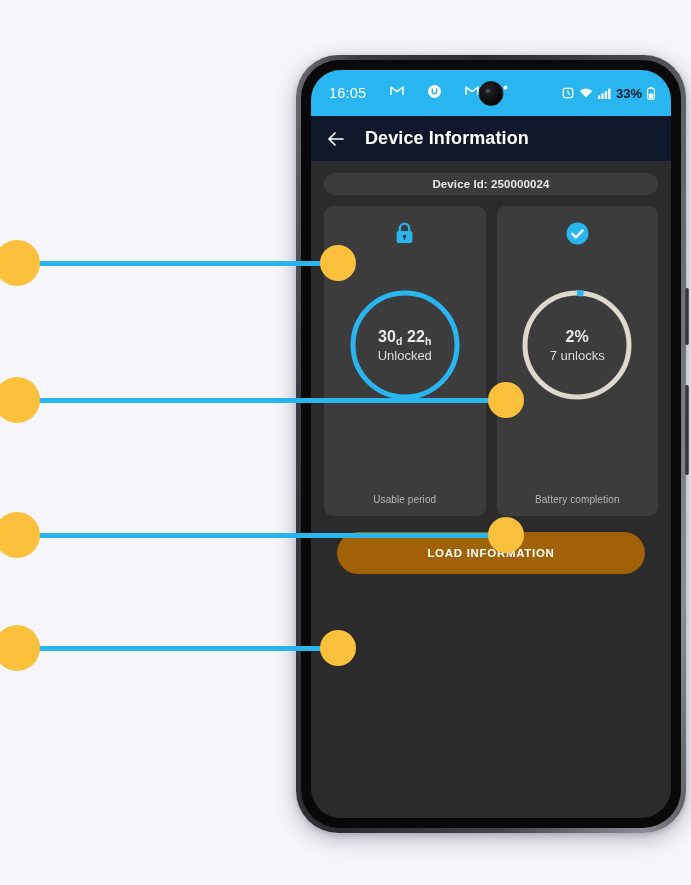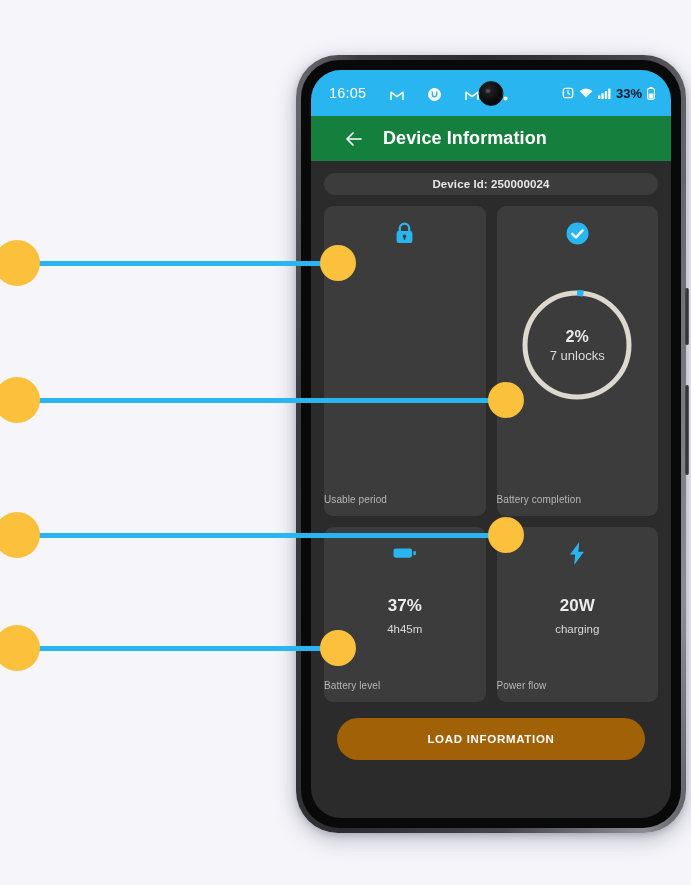--- a/index.html
+++ b/index.html
@@ -32,59 +32,59 @@
     position:absolute;right:-3px;width:4px;border-radius:3px;
     background:linear-gradient(90deg,#4a4a50,#2e2e33 60%,#6a6a72);
     z-index:11;
   }
   
   #statusbar{
     height:46px;background:#29b6f0;position:relative;
     display:flex;align-items:center;justify-content:space-between;
     padding:0 16px 0 18px;box-sizing:border-box;
   }
-  .sb-left{display:flex;align-items:flex-end;gap:24px;}
+  .sb-left{display:flex;align-items:flex-start;gap:24px;}
   .sb-right{display:flex;align-items:center;gap:5px;}
   .sb-time{color:#fff;font-size:14.5px;font-weight:400;letter-spacing:.2px;}
   .sb-pct{color:#0f172a;font-size:13px;font-weight:600;}
   .sb-ico{color:#fff;display:inline-flex;align-items:center;}
   #camera{
     position:absolute;left:50%;top:11px;transform:translateX(-50%);
     width:23px;height:23px;border-radius:50%;
     background:radial-gradient(circle at 38% 35%,#262629 0%,#0c0c0e 55%,#000 100%);
     border:1px solid #1b1b1e;z-index:5;
   }
   #camera::after{
     content:"";position:absolute;left:6px;top:7px;width:5px;height:4px;border-radius:50%;
     background:rgba(120,130,150,.45);
   }
   
   #appbar{
-    height:45px;background:#15803d;display:flex;align-items:center;
-    padding-left:32px;box-sizing:border-box;gap:18px;
+    height:45px;background:#0f172a;display:flex;align-items:center;
+    padding-left:14px;box-sizing:border-box;gap:18px;
   }
   #appbar .title{color:#fff;font-size:18px;font-weight:700;letter-spacing:.1px;}
   .back-arrow{width:22px;height:22px;color:#fff;display:inline-flex;}
   
   #content{padding:12px 13px 11px 13px;box-sizing:border-box;}
   #device-id{
     height:22px;border-radius:11px;background:#3c3c3c;
     display:flex;align-items:center;justify-content:center;
     color:#e8e8e8;font-size:11.5px;font-weight:700;letter-spacing:.1px;
   }
   .grid{display:flex;gap:11px;margin-top:11px;}
   .card{
     flex:1;background:#3c3c3c;border-radius:9px;position:relative;
     display:flex;flex-direction:column;align-items:center;box-sizing:border-box;
   }
   .card.tall{height:310px;padding-top:14px;}
   .card.short{height:175px;padding-top:13px;}
   .card-icon{height:26px;display:flex;align-items:center;justify-content:center;color:#29b6f0;}
   .card-label{
-    position:absolute;bottom:11px;left:0;right:0;text-align:left;
+    position:absolute;bottom:11px;left:0;right:0;text-align:center;
     color:#b6b6b6;font-size:10px;letter-spacing:.1px;
   }
   .gauge-wrap{position:absolute;left:0;right:0;top:83px;display:flex;justify-content:center;}
   .gauge{position:relative;width:112px;height:112px;}
   .gauge svg{display:block;}
   .gauge-text{
     position:absolute;inset:0;display:flex;flex-direction:column;
     align-items:center;justify-content:center;gap:2px;
   }
   .g-main{color:#e9e9e9;font-size:16px;font-weight:700;letter-spacing:.1px;}
@@ -182,20 +182,31 @@
         <div class="grid">
 
           <div class="card tall">
             <div class="card-icon">
               <svg width="19" height="22" viewBox="0 0 19 22">
                 <path d="M4.8 9.3V6.4a4.7 4.7 0 0 1 9.4 0v2.9" fill="none" stroke="#29b6f0" stroke-width="2.3"></path>
                 <rect x="1.6" y="9.1" width="15.8" height="12" rx="2.3" fill="#29b6f0"></rect>
                 <circle cx="9.5" cy="14.2" r="1.7" fill="#3c3c3c"></circle>
                 <rect x="8.7" y="14.2" width="1.6" height="3.8" rx=".8" fill="#3c3c3c"></rect>
               </svg>
+            </div>
+            <div class="gauge-wrap">
+              <div class="gauge">
+                <svg width="112" height="112" viewBox="0 0 112 112">
+                  <circle cx="56" cy="56" r="52" fill="none" stroke="#29b6f0" stroke-width="5"></circle>
+                </svg>
+                <div class="gauge-text">
+                  <div class="g-main"><span>30</span><sub>d</sub>&nbsp;<span>22</span><sub>h</sub></div>
+                  <div class="g-sub">Unlocked</div>
+                </div>
+              </div>
             </div>
             <div class="card-label">Usable period</div>
           </div>
 
           <div class="card tall">
             <div class="card-icon">
               <svg width="23" height="23" viewBox="0 0 23 23">
                 <circle cx="11.5" cy="11.5" r="11" fill="#29b6f0"></circle>
                 <path d="M6.2 11.8 10 15.4l6.6-7" fill="none" stroke="#fff" stroke-width="2.3" stroke-linecap="round" stroke-linejoin="round"></path>
               </svg>
@@ -209,45 +220,20 @@
                 <div class="gauge-text">
                   <div class="g-main">2%</div>
                   <div class="g-sub">7 unlocks</div>
                 </div>
               </div>
             </div>
             <div class="card-label">Battery completion</div>
           </div>
         </div>
 
-        <div class="grid">
-
-          <div class="card short">
-            <div class="card-icon">
-              <svg width="24" height="14" viewBox="0 0 24 14">
-                <rect x="0.5" y="2.4" width="18.6" height="9.3" rx="2.4" fill="#29b6f0"></rect>
-                <rect x="20.3" y="5" width="2.6" height="4.2" rx="1.1" fill="#29b6f0"></rect>
-              </svg>
-            </div>
-            <div class="short-main">37%</div>
-            <div class="short-sub">4h45m</div>
-            <div class="card-label">Battery level</div>
-          </div>
-
-          <div class="card short">
-            <div class="card-icon">
-              <svg width="16" height="23" viewBox="0 0 16 23">
-                <path d="M10.3 0 1 12.6h5.2L5.2 23 15 9.7H9.3z" fill="#29b6f0"></path>
-              </svg>
-            </div>
-            <div class="short-main">20W</div>
-            <div class="short-sub">charging</div>
-            <div class="card-label">Power flow</div>
-          </div>
-        </div>
 
         <button id="load-btn">
           <span>LOAD INFORMATION</span>
         </button>
       </div>
     </div>
   </div>
 </div>
 
 <div id="annotations">

